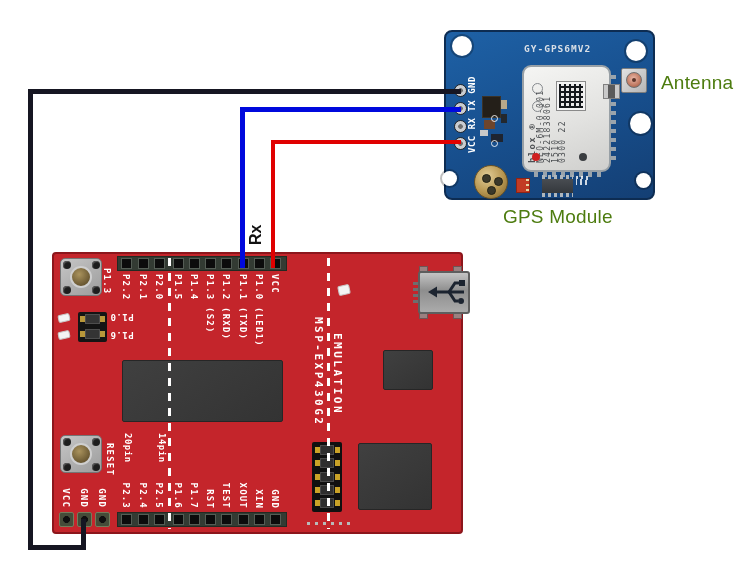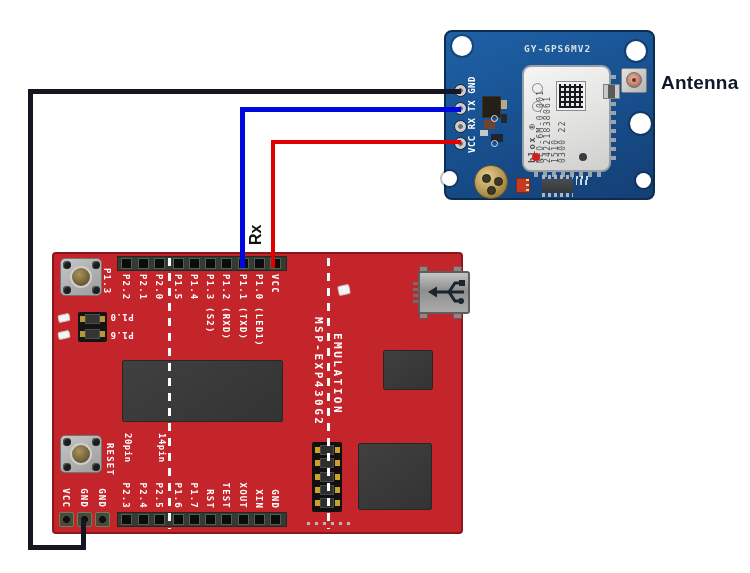--- a/index.html
+++ b/index.html
@@ -1,20 +1,20 @@
 <!DOCTYPE html>
 <html><head>
 <meta charset="utf-8">
 <style>
   html,body{margin:0;padding:0;background:#fff;}
   .stage{position:relative;width:750px;height:573px;background:#fff;overflow:hidden;
          font-family:"Liberation Sans",sans-serif;}
 
   
-  .blab{position:absolute;font-weight:bold;color:#0f172a;font-size:19px;letter-spacing:.2px;z-index:9;}
+  .blab{position:absolute;font-weight:normal;color:#4d7c0f;font-size:19px;letter-spacing:.2px;z-index:9;}
   .rxlab{position:absolute;font-weight:bold;color:#111;font-size:16px;z-index:9;
          transform-origin:0 0;transform:rotate(-90deg);white-space:nowrap;}
 
   
   .wire{position:absolute;z-index:7;}
 
   
   .gps{position:absolute;left:444px;top:30px;width:211px;height:170px;box-sizing:border-box;
        background:linear-gradient(160deg,#1e61a6,#174e8c 55%,#143f74);
        border:2px solid #0d2c52;border-radius:8px;z-index:2;}
@@ -340,14 +340,15 @@
   <div class="wire" style="left: 28px; top: 545px; width: 58px; height: 5px; background: rgb(22, 22, 34);"></div>
   <div class="wire" style="left: 81px; top: 519px; width: 5px; height: 31px; background: rgb(22, 22, 34);"></div>
 
   <div class="wire" style="left: 240px; top: 107px; width: 221px; height: 5px; background: rgb(0, 9, 221);"></div>
   <div class="wire" style="left: 240px; top: 107px; width: 5px; height: 161px; background: rgb(0, 9, 221);"></div>
 
   <div class="wire" style="left: 271px; top: 140px; width: 190px; height: 4px; background: rgb(224, 0, 0);"></div>
   <div class="wire" style="left: 271px; top: 140px; width: 4px; height: 128px; background: rgb(224, 0, 0);"></div>
 
   <div class="blab" style="left:661px;top:72px;">Antenna</div>
+  <div class="blab" style="left:503px;top:206px;">GPS Module</div>
   <div class="rxlab" style="left:247px;top:245px;">Rx</div>
 </div>
 
 </body></html>

